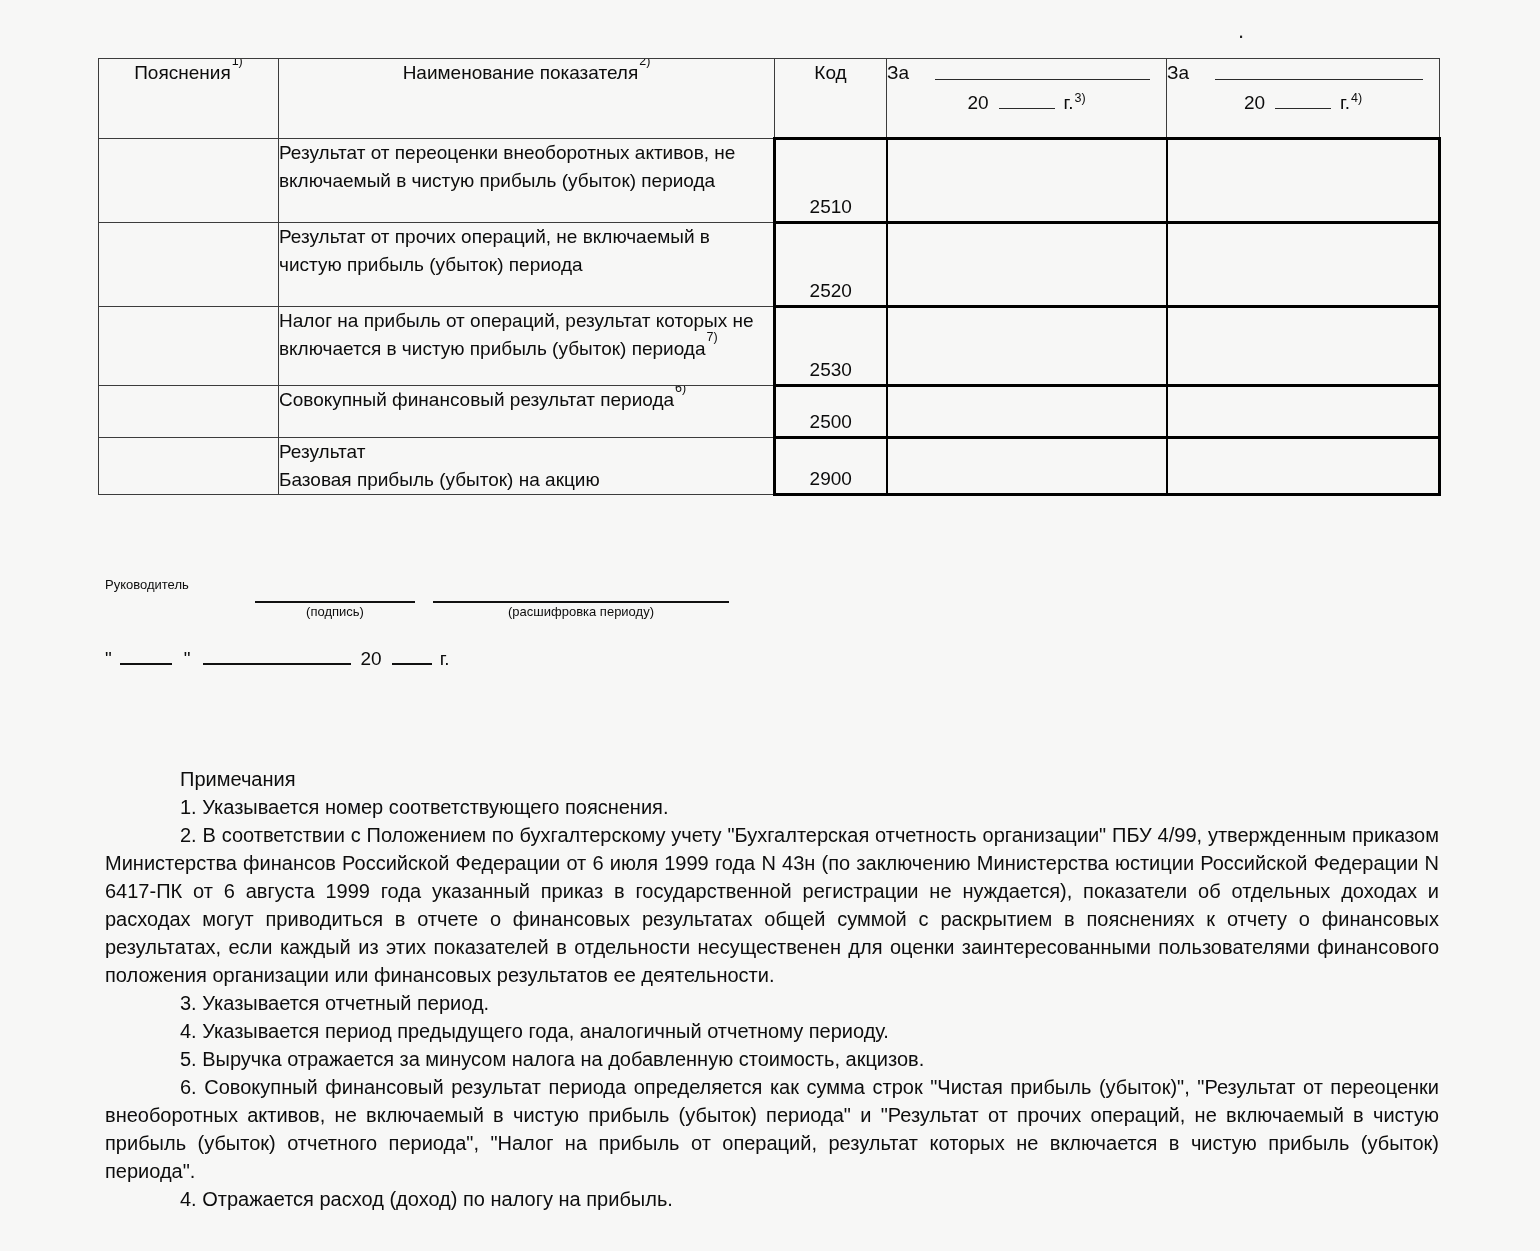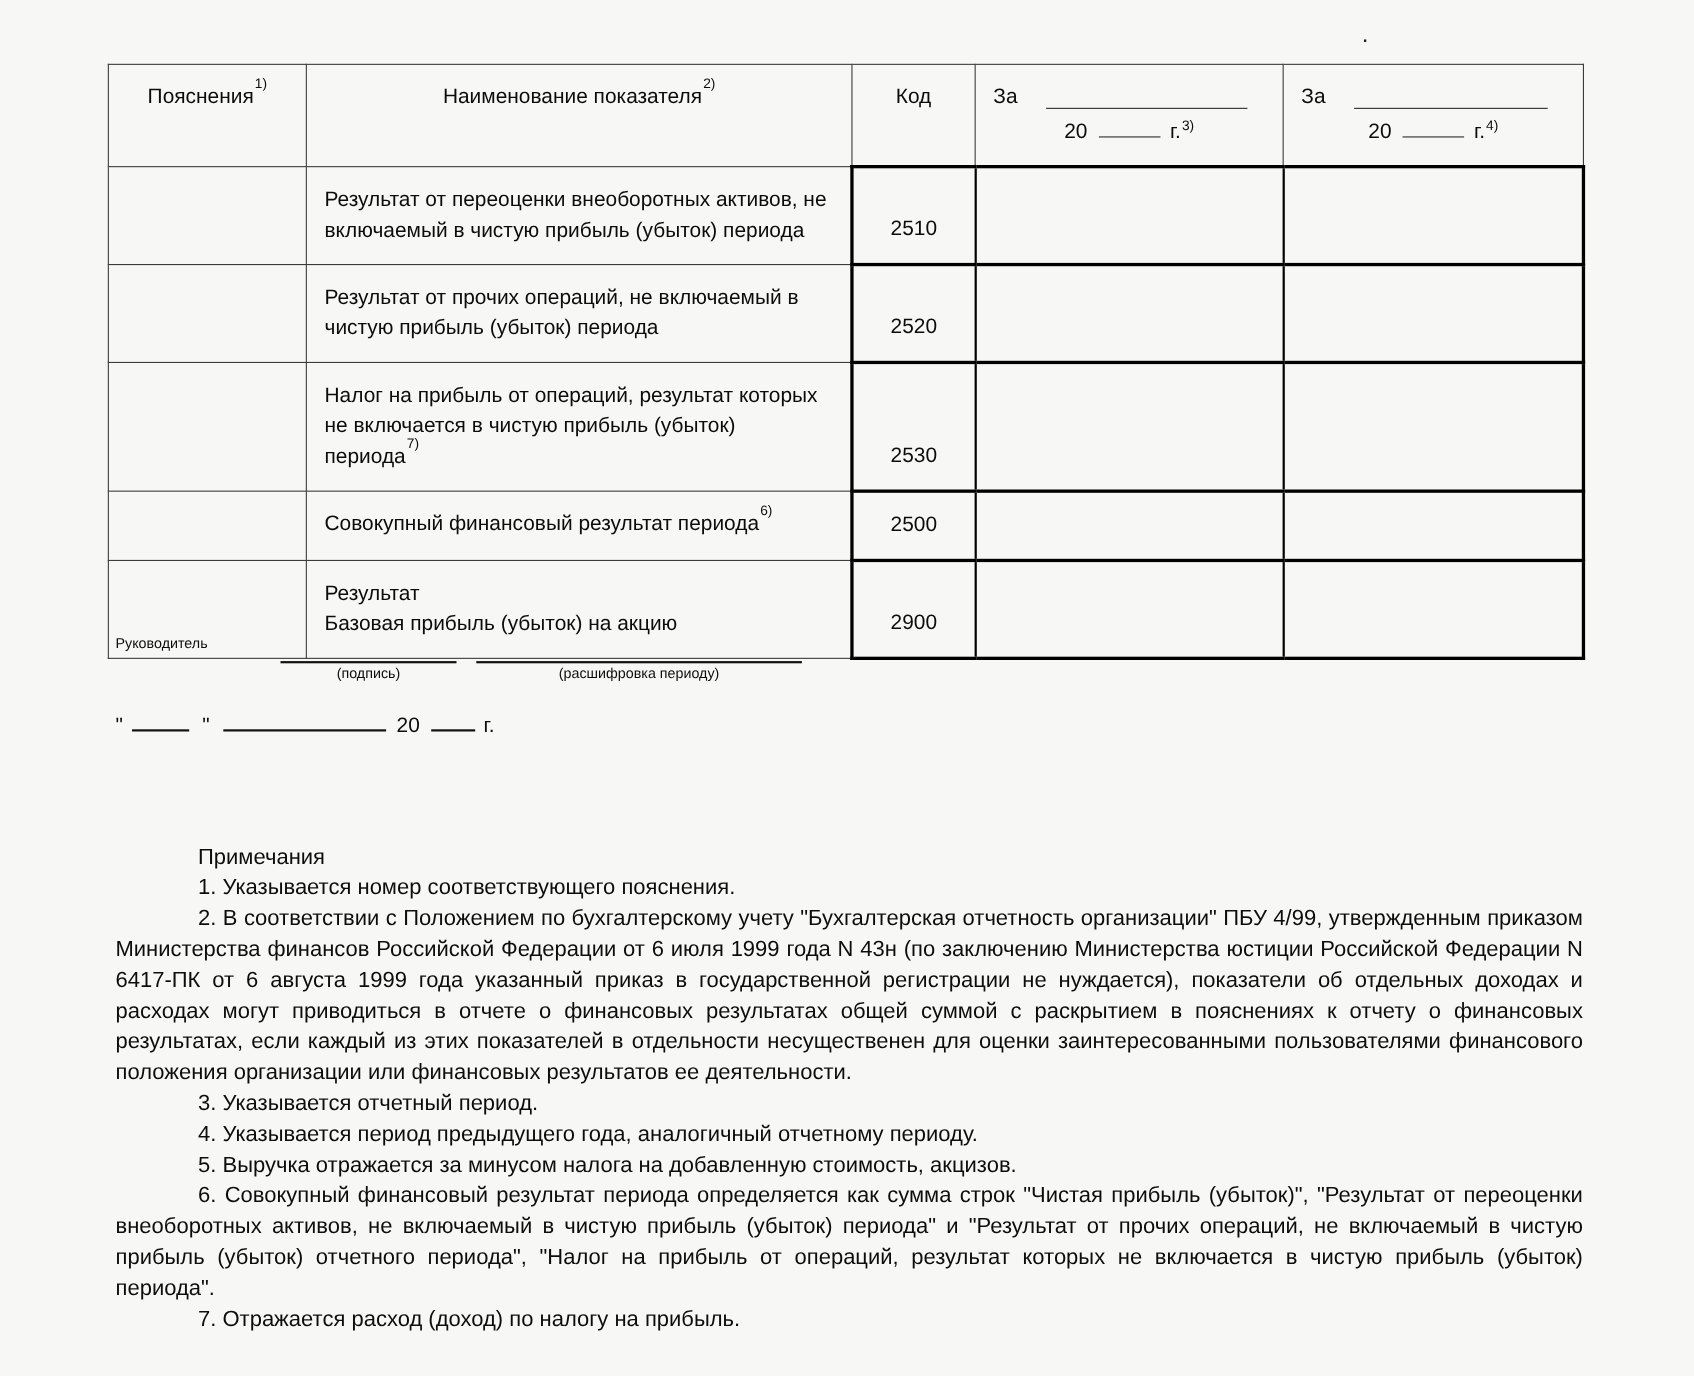--- a/index.html
+++ b/index.html
@@ -13,31 +13,31 @@
   }
   .page{position:absolute;inset:0;}
   .stray{position:absolute;left:1238px;top:18px;font-size:22px;color:#222;}
 
   
   table.doc{
     position:absolute;left:98px;top:58px;
     border-collapse:collapse;table-layout:fixed;
     font-size:19px;line-height:28px;color:#0c0c0c;
   }
-  table.doc td{padding:16px;overflow:hidden;}
+  table.doc td{padding:0;overflow:hidden;}
   
   td.t{border:1px solid #3c3c3c;}
   
   td.d{border:3px solid #000;border-left-width:2px;border-right-width:2px;background:transparent;margin-left:36px;}
   td.dl{border-left-width:3px;}
   td.dr{border-right-width:3px;}
   
   td.hc{vertical-align:top;text-align:center;padding-top:6px;}
   td.hz{vertical-align:top;padding:6px 10px 0 10px;}
-  .za1{display:flex;align-items:center;gap:17px;}
+  .za1{display:flex;align-items:flex-start;gap:17px;}
   .za1 .lbl{flex:0 0 auto;}
   .za1 .ul{flex:1 1 auto;margin-left:9px;margin-right:16px;height:1.05em;border-bottom:1px solid #2a2a2a;}
   .za2{display:flex;justify-content:center;align-items:baseline;margin-top:1px;}
   .za2 .ul{width:56px;height:1.05em;border-bottom:1px solid #2a2a2a;margin-left:10px;margin-right:9px;}
   sup.fn{font-size:12.5px;line-height:0;position:relative;top:-7px;margin-left:1px;}
   
   td.nm{vertical-align:top;text-align:left;padding:1px 2px 0 3px;}
   td.cd{vertical-align:bottom;text-align:center;padding-bottom:4px;}
   td.exp{background:transparent;}
 
@@ -172,16 +172,16 @@
   </div>
 
   <div class="notes">
     <p class="single">Примечания</p>
     <p class="single">1. Указывается номер соответствующего пояснения.</p>
     <p>2. В соответствии с Положением по бухгалтерскому учету "Бухгалтерская отчетность организации" ПБУ 4/99, утвержденным приказом Министерства финансов Российской Федерации от 6 июля 1999 года N 43н (по заключению Министерства юстиции Российской Федерации N 6417-ПК от 6 августа 1999 года указанный приказ в государственной регистрации не нуждается), показатели об отдельных доходах и расходах могут приводиться в отчете о финансовых результатах общей суммой с раскрытием в пояснениях к отчету о финансовых результатах, если каждый из этих показателей в отдельности несущественен для оценки заинтересованными пользователями финансового положения организации или финансовых результатов ее деятельности.</p>
     <p class="single">3. Указывается отчетный период.</p>
     <p class="single">4. Указывается период предыдущего года, аналогичный отчетному периоду.</p>
     <p class="single">5. Выручка отражается за минусом налога на добавленную стоимость, акцизов.</p>
     <p>6. Совокупный финансовый результат периода определяется как сумма строк "Чистая прибыль (убыток)", "Результат от переоценки внеоборотных активов, не включаемый в чистую прибыль (убыток) периода" и "Результат от прочих операций, не включаемый в чистую прибыль (убыток) отчетного периода", "Налог на прибыль от операций, результат которых не включается в чистую прибыль (убыток) периода".</p>
-    <p class="single">7. Отражается расход (доход) по налогу на прибыль.</p>
+    <p class="single">4. Отражается расход (доход) по налогу на прибыль.</p>
   </div>
 
 </div>
 
 </body></html>

